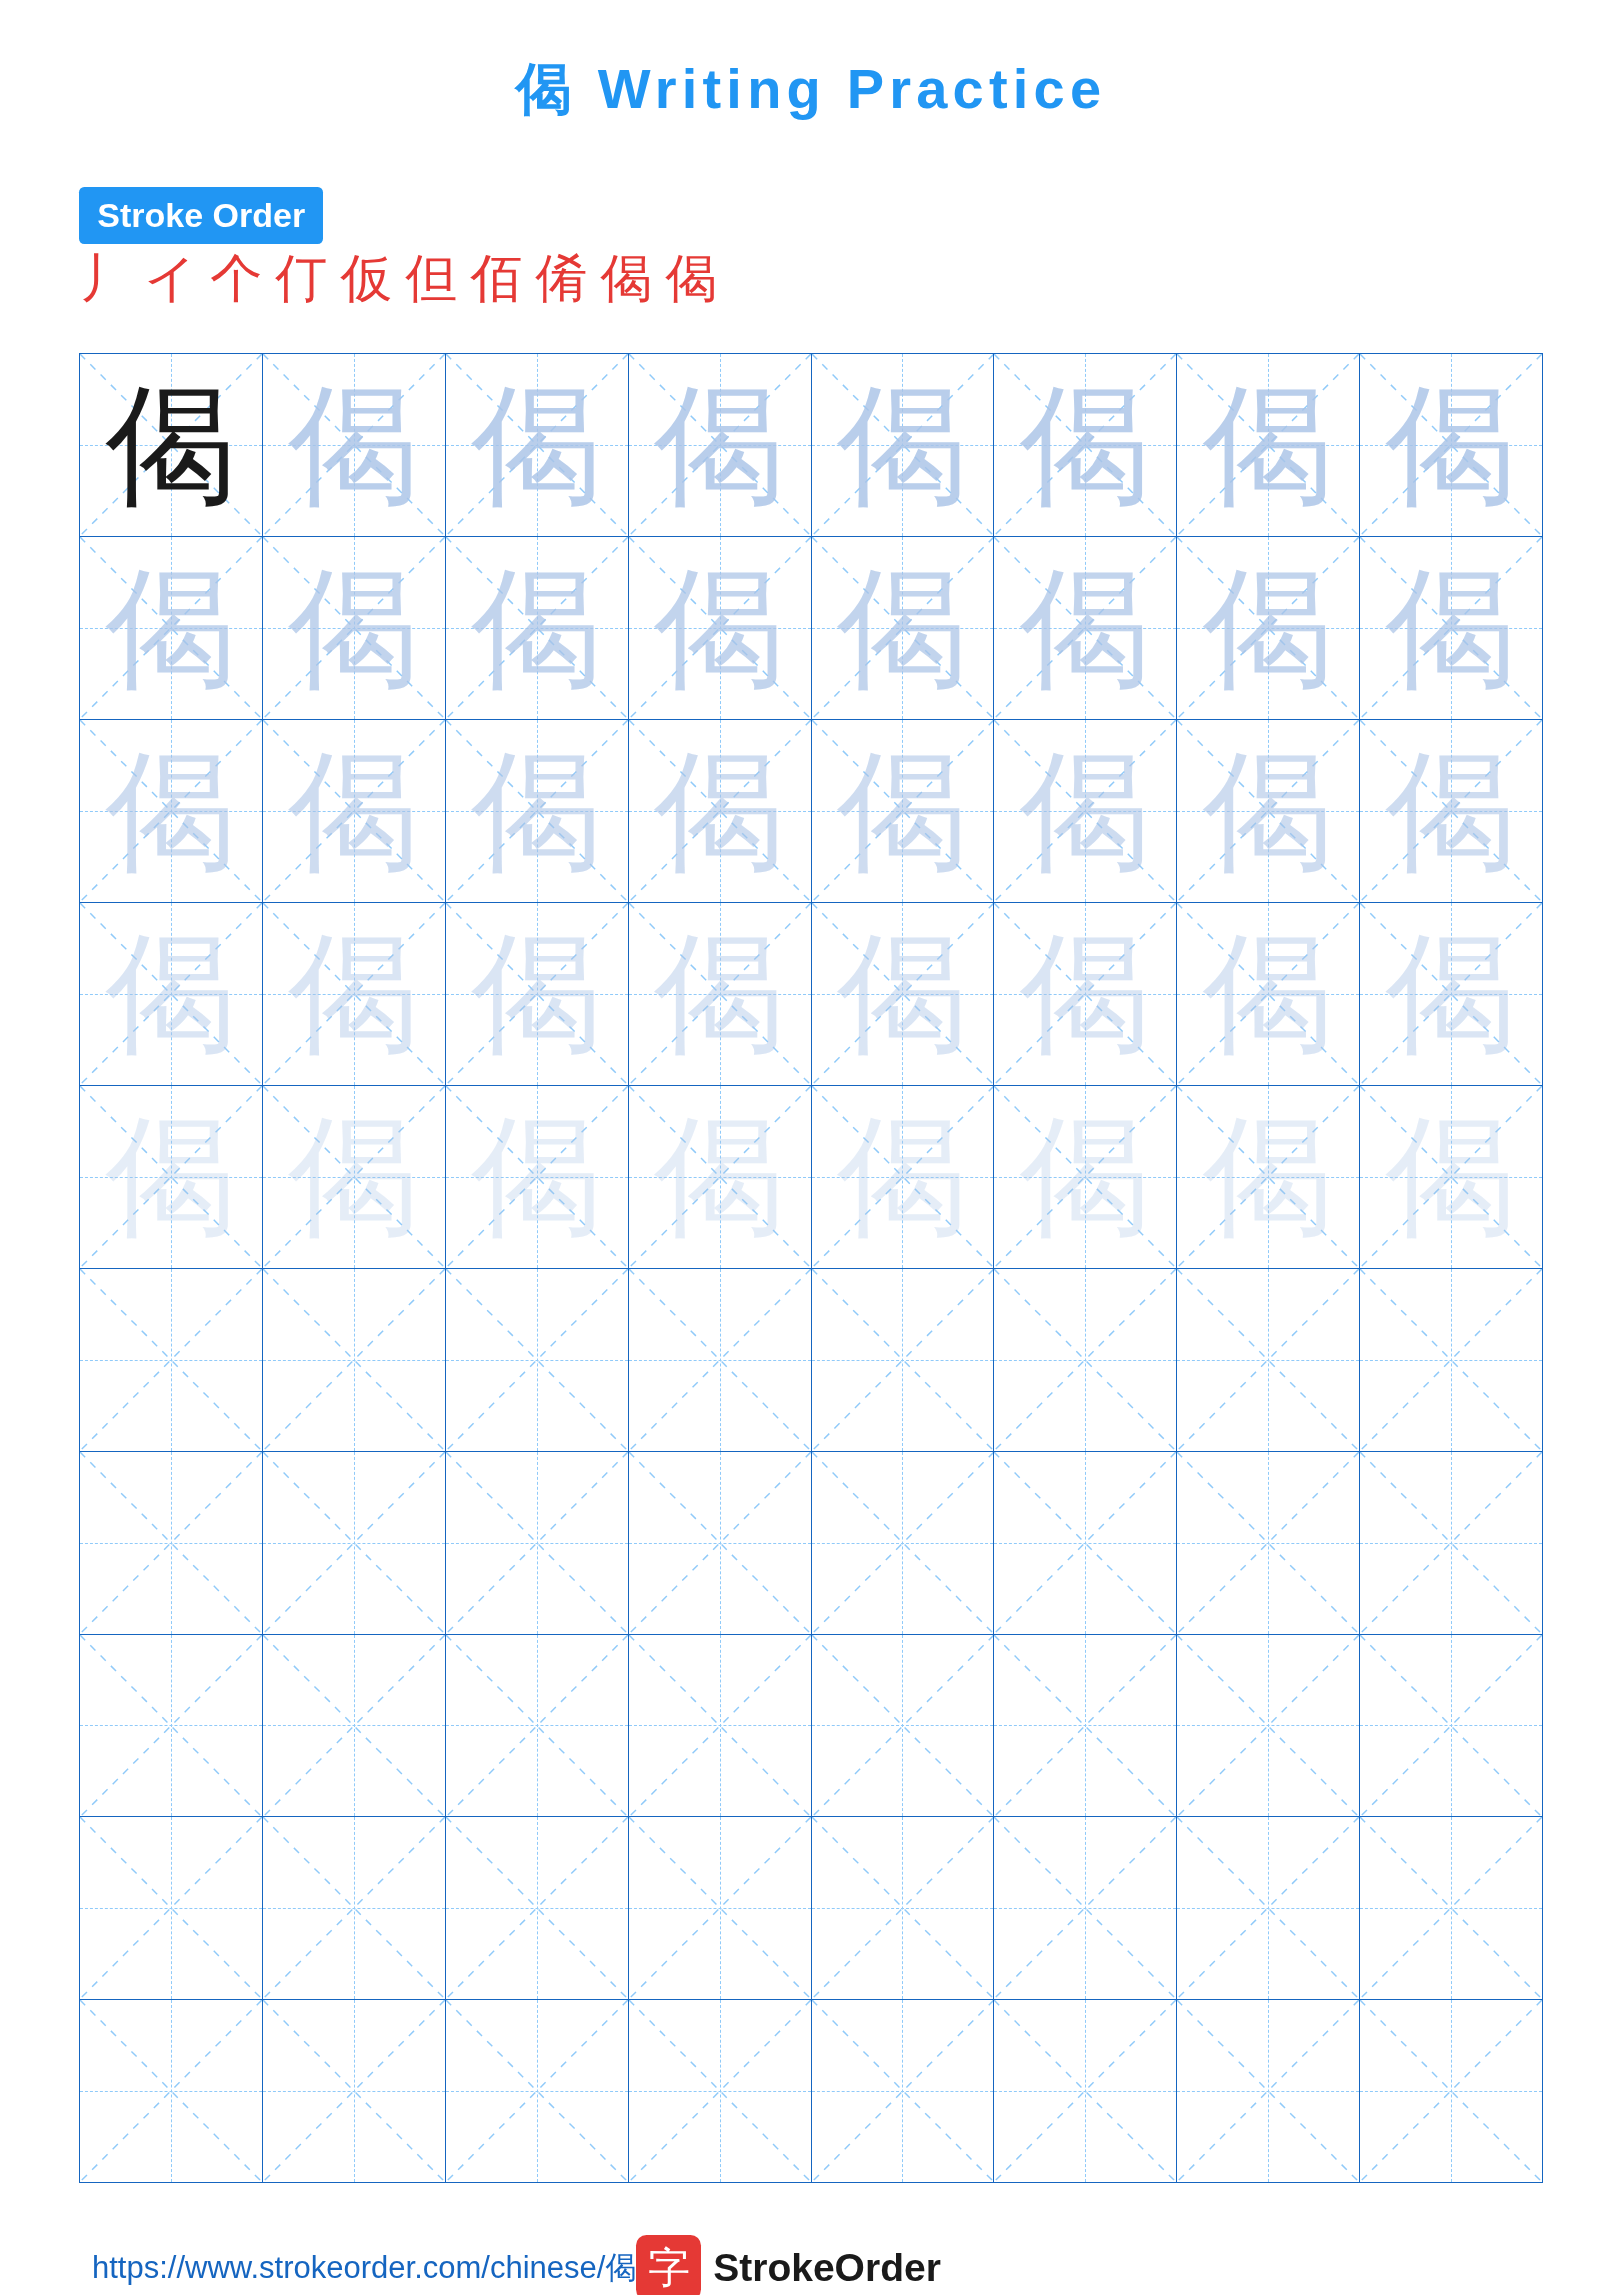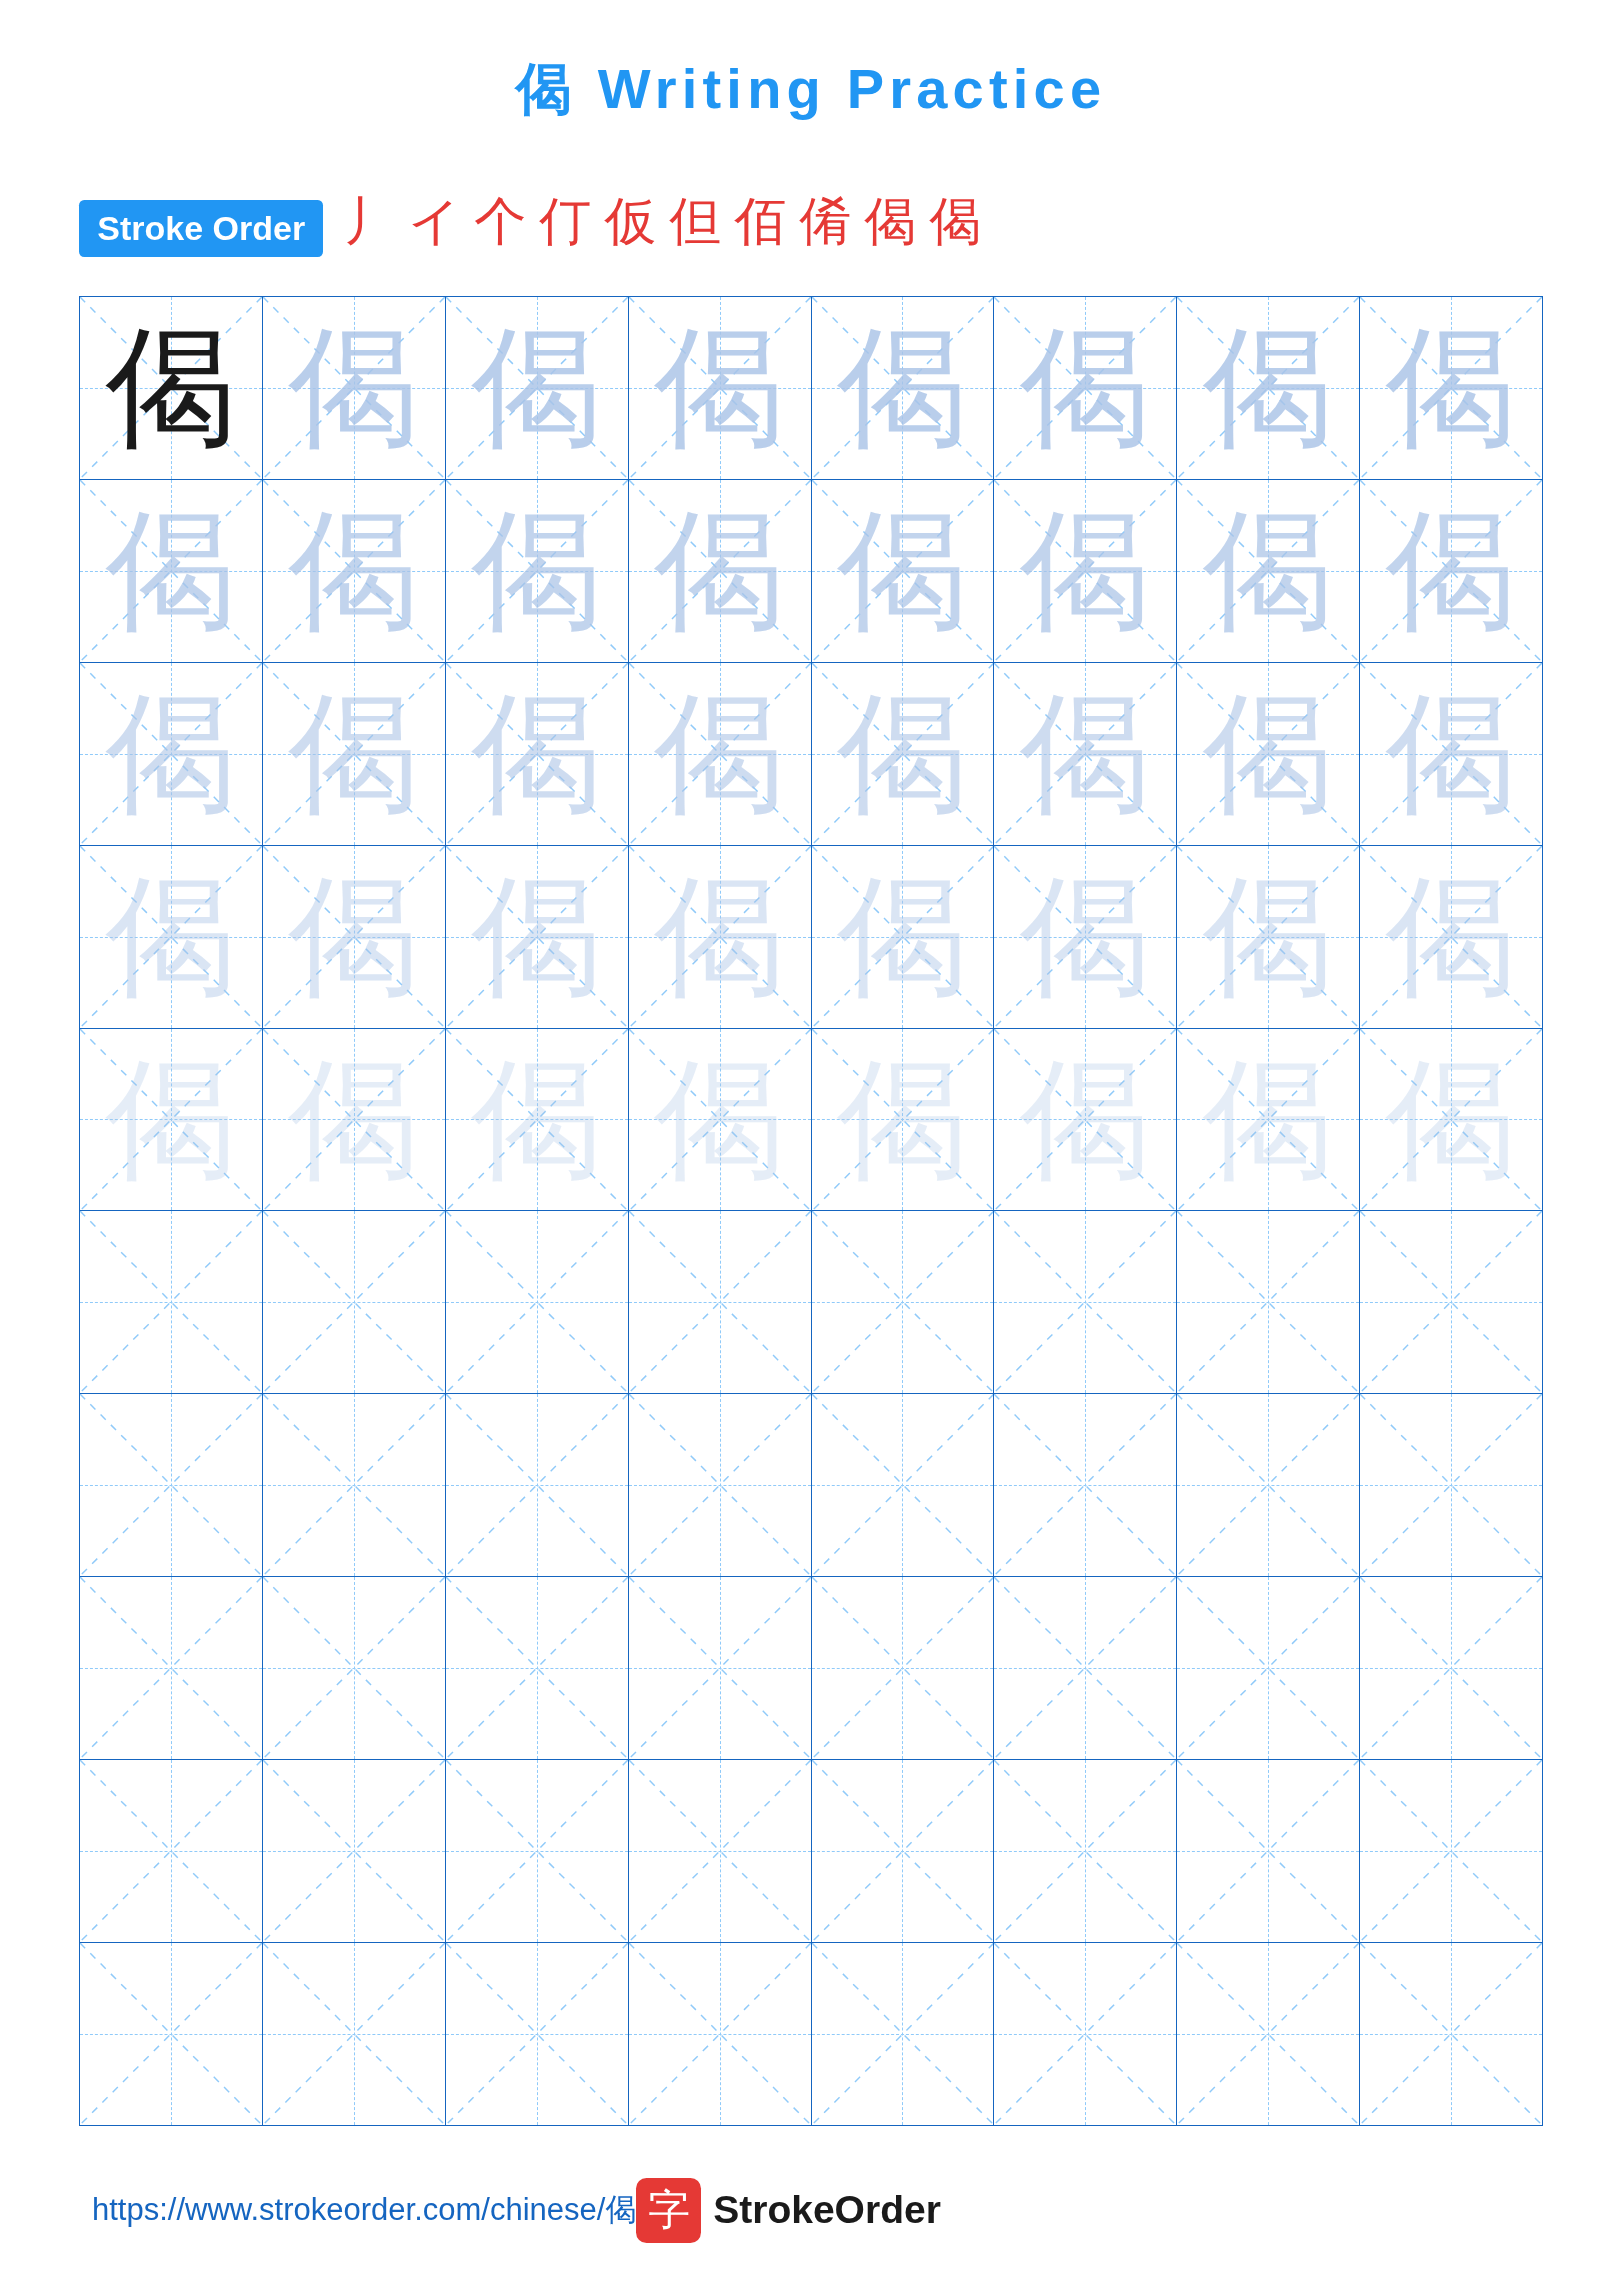--- a/index.html
+++ b/index.html
@@ -27,24 +27,25 @@
       font-weight: bold;
       color: #2196F3;
       text-align: center;
       margin-bottom: 59px;
       font-family: Arial, sans-serif;
       letter-spacing: 5.2px;
     }
 
     .stroke-order-row {
       display: flex;
-      align-items: flex-end;
+      align-items: flex-start;
       width: 100%;
       margin-bottom: 39px;
       gap: 0px;
+      flex-direction: column;
     }
 
     .stroke-order-badge {
       background: #2196F3;
       color: #ffffff;
       font-family: Arial, sans-serif;
       font-size: 34px;
       font-weight: bold;
       padding: 9.2px 18.3px;
       border-radius: 5.2px;

